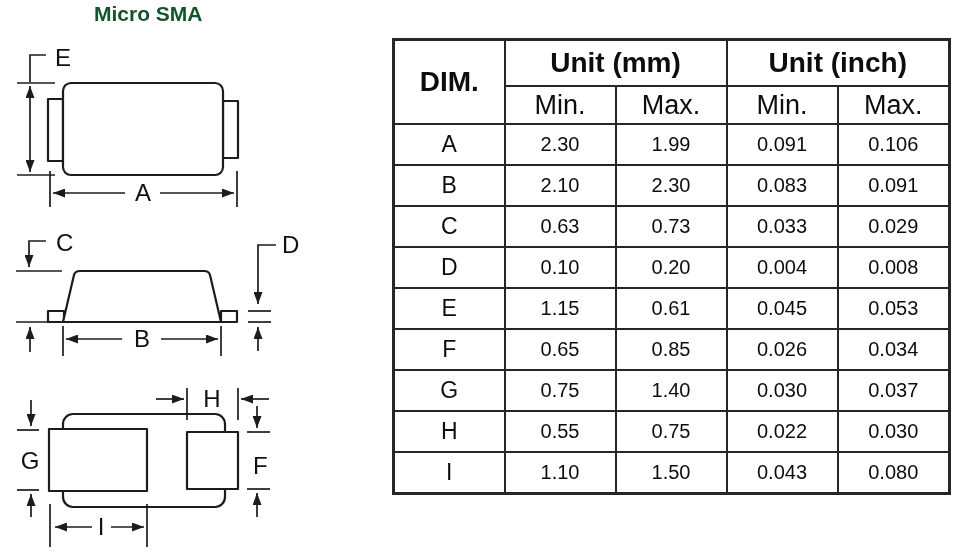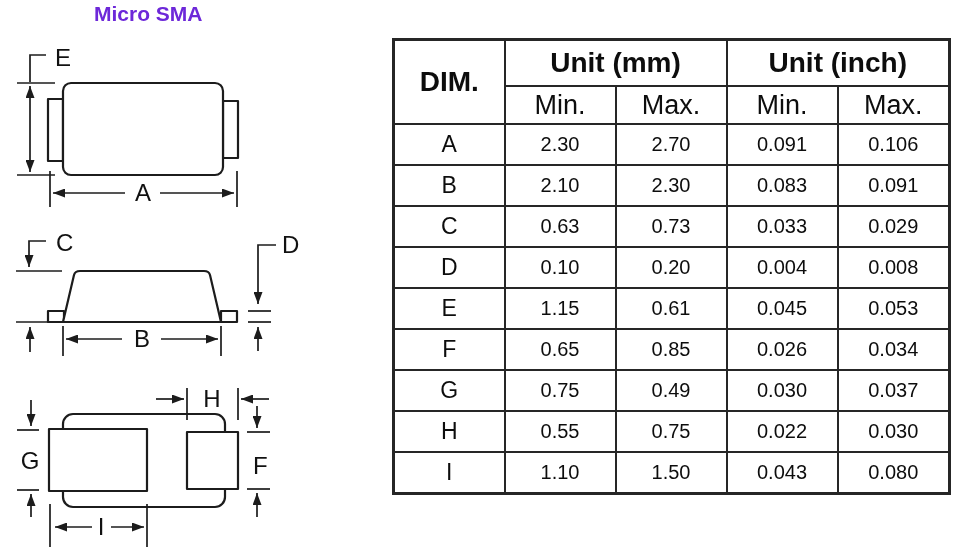--- a/index.html
+++ b/index.html
@@ -2,21 +2,21 @@
 <html><head>
 <meta charset="utf-8">
 <style>
   html,body{margin:0;padding:0;background:#fff;}
   .screen{
     position:relative;width:964px;height:552px;background:#ffffff;
     font-family:"Liberation Sans",sans-serif;overflow:hidden;color:#111;
   }
   .pkg-title{
     position:absolute;left:94px;top:2px;width:200px;
-    font-size:21px;font-weight:bold;color:#6d28d9;
+    font-size:21px;font-weight:bold;color:#14532d;
   }
   svg.drawings{position:absolute;left:0;top:0;}
   svg.drawings text{
     font-family:"Liberation Sans",sans-serif;font-size:24px;fill:#111;
   }
   .outline{fill:#ffffff;stroke:#1c1c1c;stroke-width:2.2;stroke-linejoin:round;}
   .outline-open{fill:none;stroke:#1c1c1c;stroke-width:2.2;stroke-linejoin:round;}
   .dim{fill:none;stroke:#1c1c1c;stroke-width:1.7;}
   .tbl-wrap{position:absolute;left:392px;top:38px;border-radius:8px;}
   table.dims{
@@ -139,21 +139,21 @@
       </tr>
       <tr>
         <th class="sub">Min.</th>
         <th class="sub">Max.</th>
         <th class="sub">Min.</th>
         <th class="sub">Max.</th>
       </tr>
       <tr class="datarow">
         <td class="dimcol">A</td>
         <td class="val">2.30</td>
-        <td class="val">2.70</td>
+        <td class="val">1.99</td>
         <td class="val">0.091</td>
         <td class="val">0.106</td>
       </tr>
       <tr class="datarow">
         <td class="dimcol">B</td>
         <td class="val">2.10</td>
         <td class="val">2.30</td>
         <td class="val">0.083</td>
         <td class="val">0.091</td>
       </tr>
@@ -181,21 +181,21 @@
       <tr class="datarow">
         <td class="dimcol">F</td>
         <td class="val">0.65</td>
         <td class="val">0.85</td>
         <td class="val">0.026</td>
         <td class="val">0.034</td>
       </tr>
       <tr class="datarow">
         <td class="dimcol">G</td>
         <td class="val">0.75</td>
-        <td class="val">0.49</td>
+        <td class="val">1.40</td>
         <td class="val">0.030</td>
         <td class="val">0.037</td>
       </tr>
       <tr class="datarow">
         <td class="dimcol">H</td>
         <td class="val">0.55</td>
         <td class="val">0.75</td>
         <td class="val">0.022</td>
         <td class="val">0.030</td>
       </tr>

